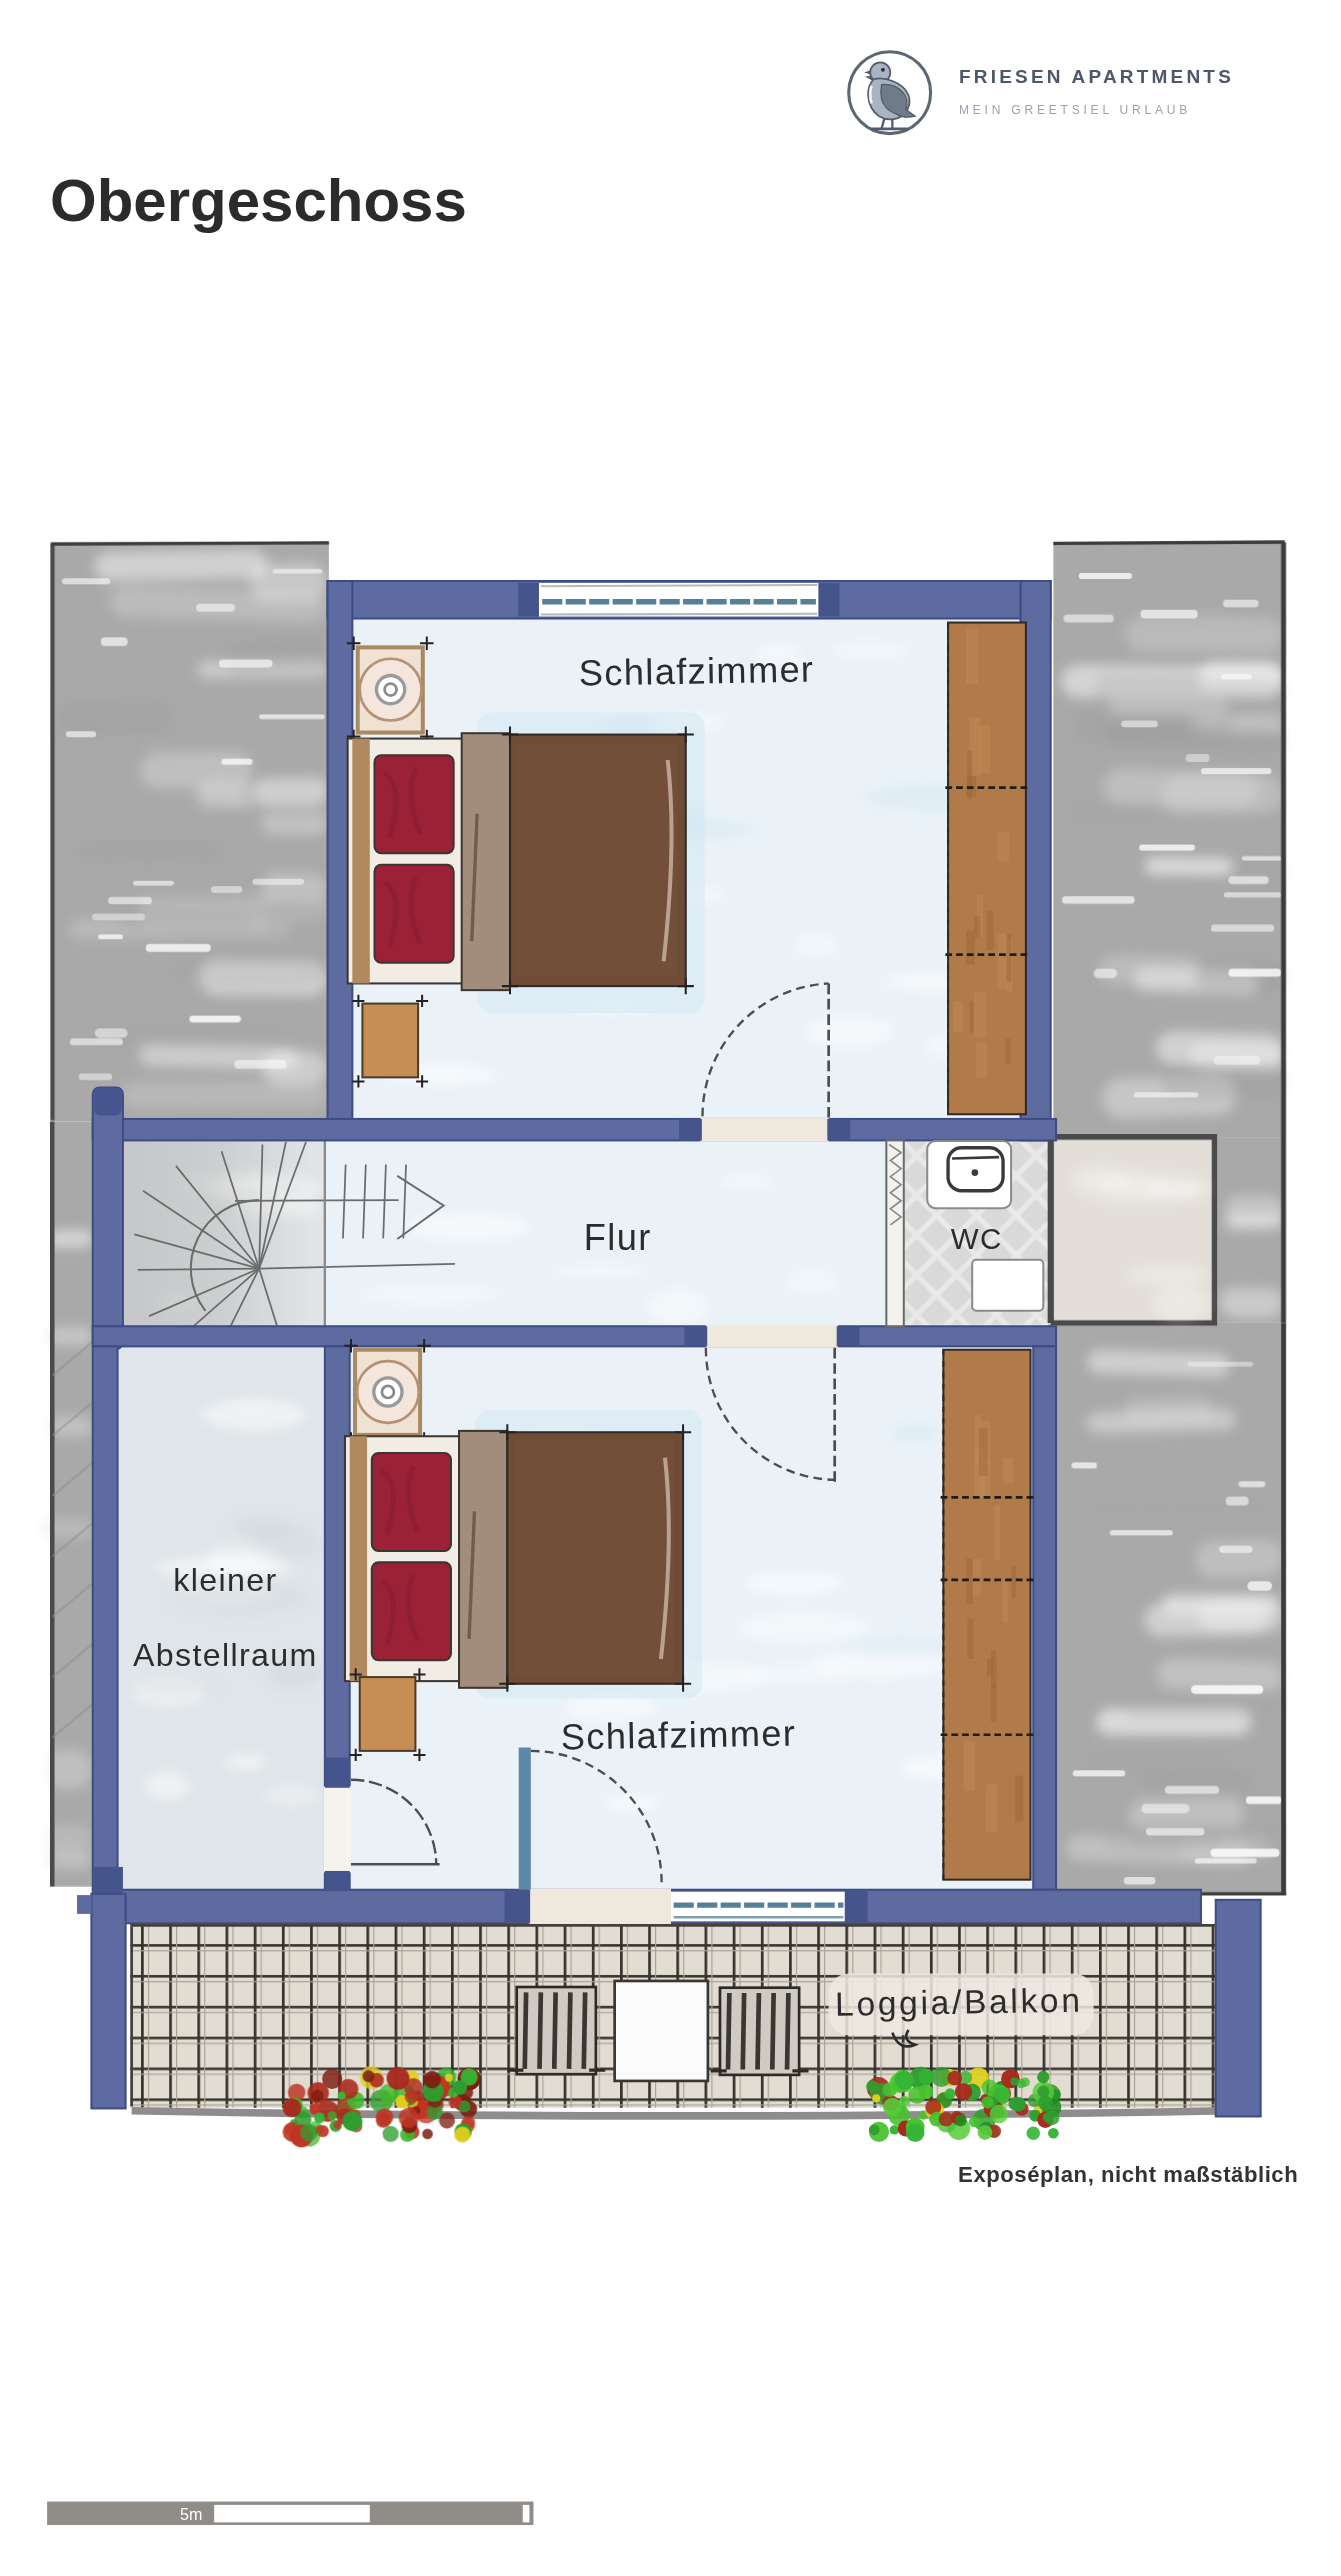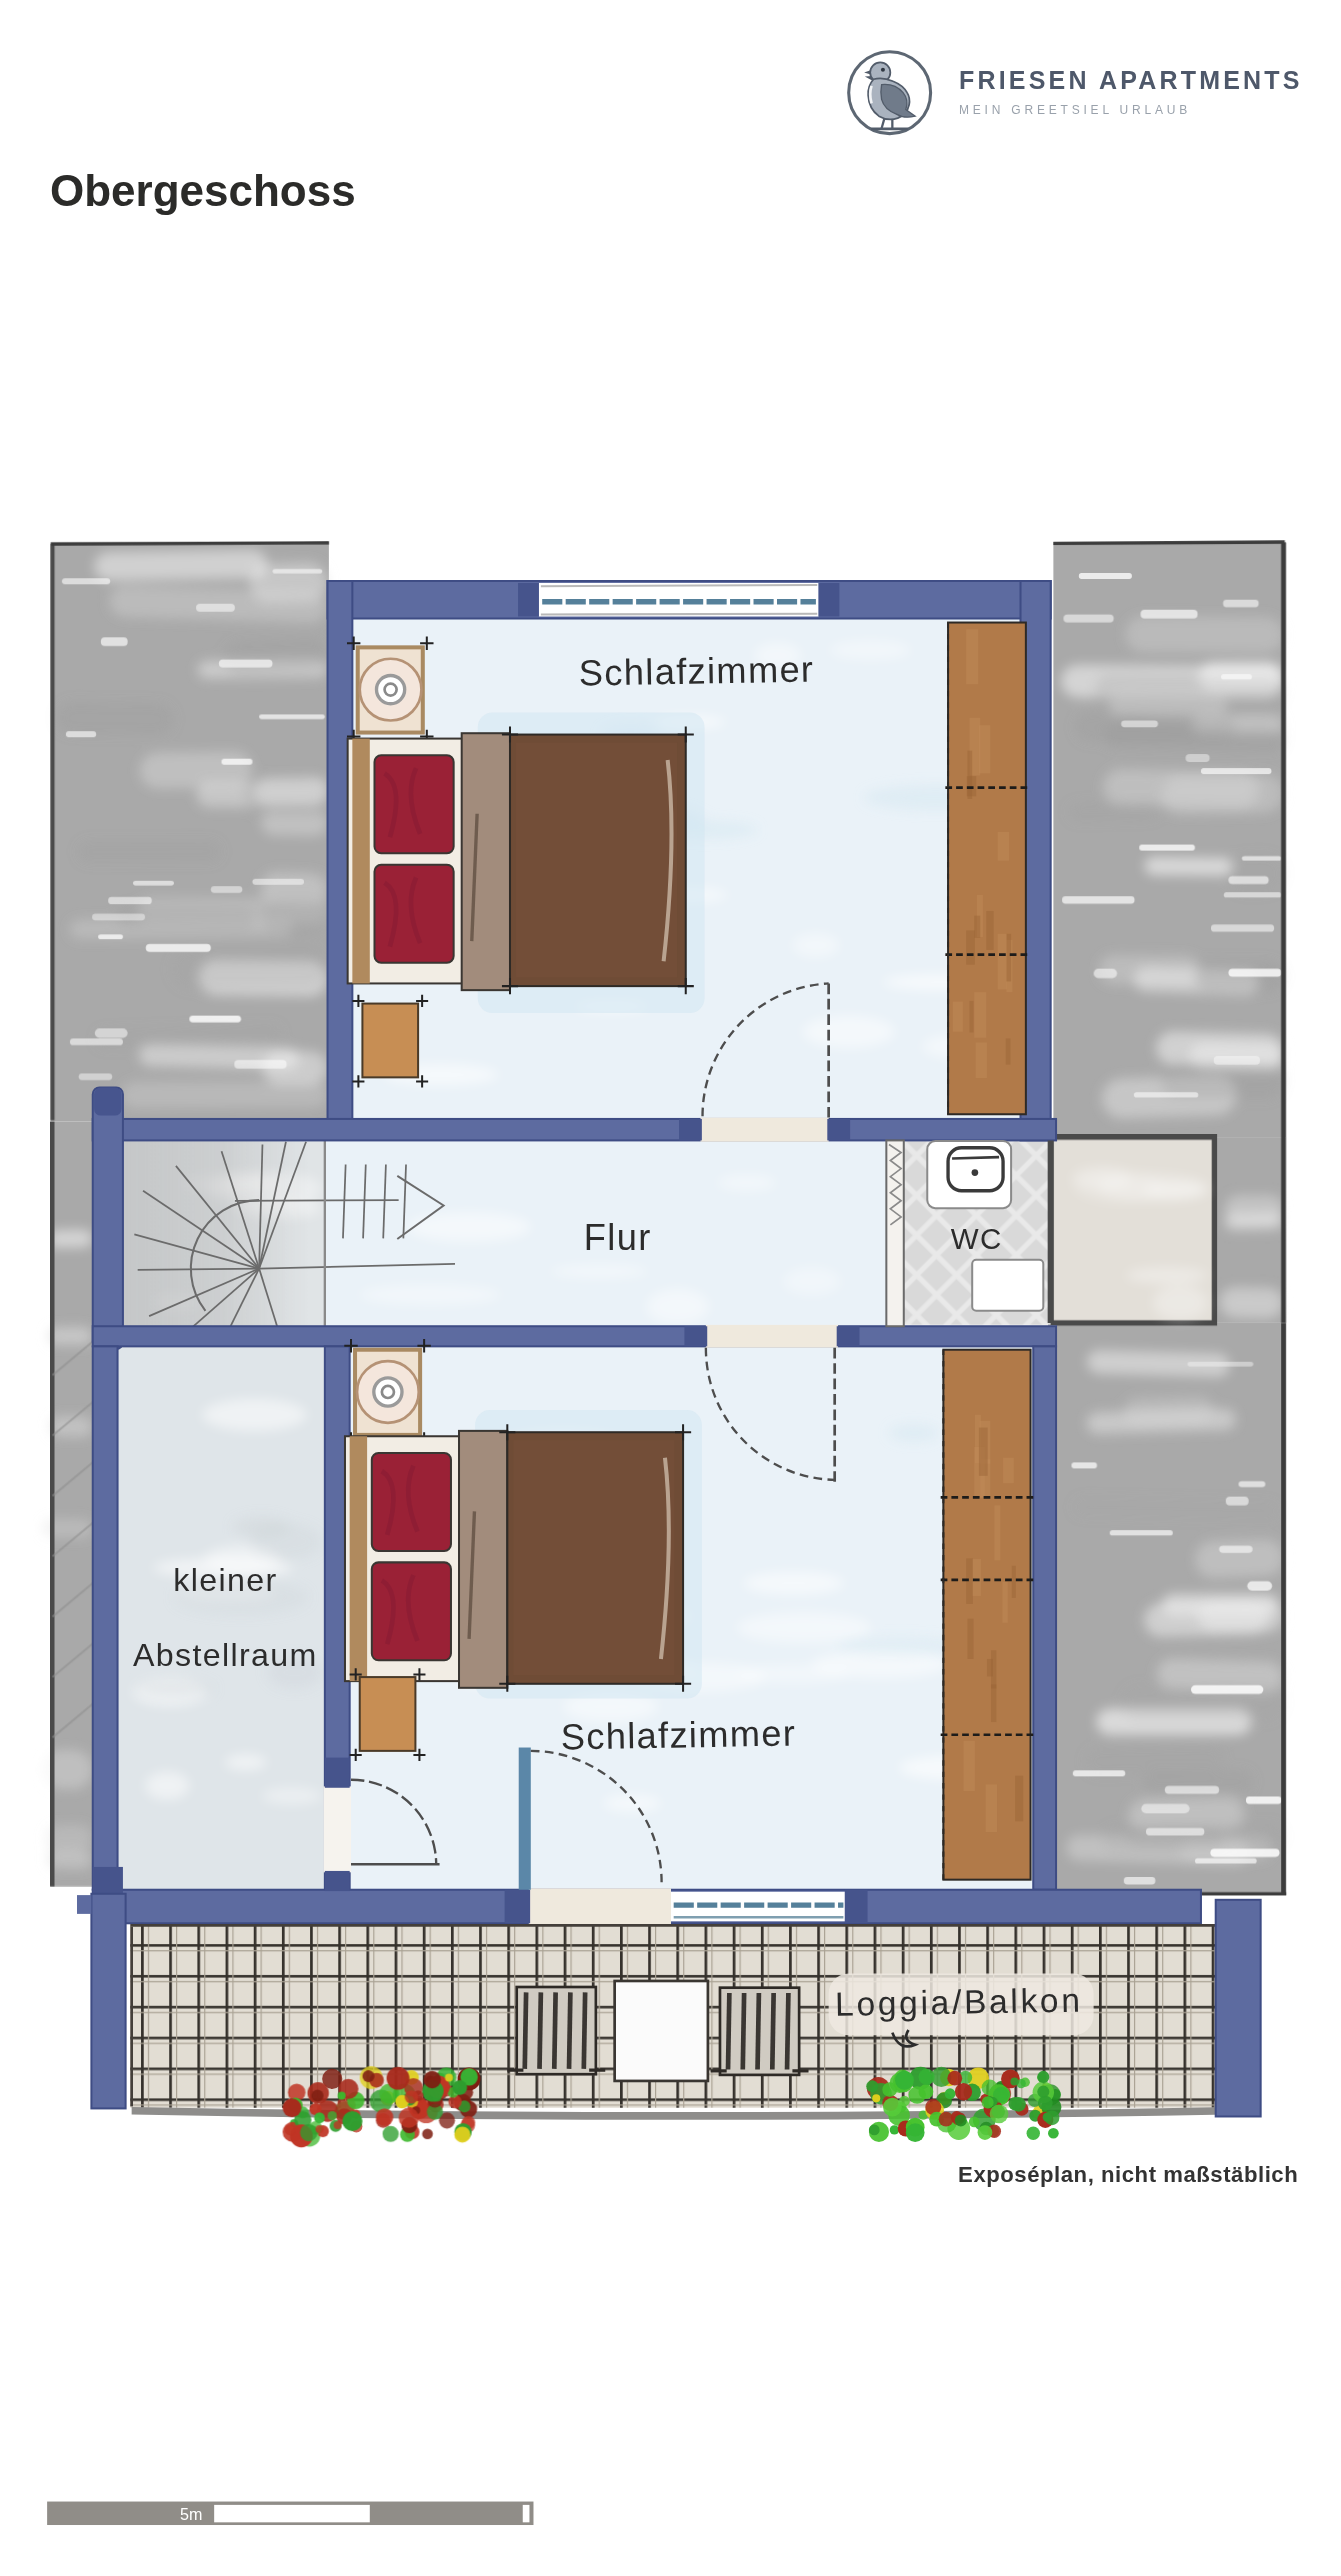--- a/index.html
+++ b/index.html
@@ -796,35 +796,35 @@
         <rect x="70" y="3729" width="725" height="35" fill="#908d88"></rect>
         <rect x="319" y="3734" width="232" height="26" fill="#ffffff"></rect>
         <text x="268" y="3757" font-size="24" fill="#ffffff" font-family="Liberation Sans, sans-serif">5m</text>
         <rect x="779" y="3734" width="10" height="26" fill="#ffffff"></rect>
       </g>
 
 <text x="1428" y="3252" font-size="33" font-weight="bold" letter-spacing="0.8" fill="#333333" font-family="Liberation Sans, sans-serif">Exposéplan, nicht maßstäblich</text>
 </svg>
 
 
-<div style="position:absolute;left:50px;top:166px;font-size:44px;font-weight:bold;color:#2b2b29;letter-spacing:0px;">Obergeschoss</div>
+<div style="position:absolute;left:50px;top:166px;font-size:60px;font-weight:bold;color:#2b2b29;letter-spacing:0px;">Obergeschoss</div>
 
 <div style="position:absolute;left:844px;top:47px;">
 <svg width="94" height="94" viewBox="0 0 140 140">
 <circle cx="68" cy="68" r="61" fill="none" stroke="#5d6773" stroke-width="4.6"></circle>
 <g>
 <path d="M30 38 L47 32 L46 43 Z M31 44 L47 43 L44 51 Z" fill="#525c6a"></path>
 <circle cx="54" cy="38" r="15" fill="#aab3bf" stroke="#525c6a" stroke-width="2.6"></circle>
 <path d="M44 48 Q35 58 36 72 Q37 92 52 103 Q66 111 80 106 Q94 100 97 86 Q99 76 94 68 Q88 57 73 51 Q57 44 44 48 Z" fill="#aab3bf" stroke="#525c6a" stroke-width="2.6"></path>
 <path d="M56 56 Q76 54 88 68 Q97 79 92 93 L106 103 Q89 107 78 100 Q60 93 56 78 Q54 66 56 56 Z" fill="#707b8a" stroke="#525c6a" stroke-width="2"></path>
 <path d="M41 58 Q37 70 41 84" fill="none" stroke="#ffffff" stroke-width="4" opacity="0.85"></path>
 <circle cx="58" cy="34" r="3" fill="#2f3742"></circle>
 <path d="M60 107 L56 121 M72 108 L72 121" stroke="#525c6a" stroke-width="3.4"></path>
 <path d="M42 122 L94 122" stroke="#525c6a" stroke-width="4" stroke-linecap="round"></path>
 </g>
 </svg>
 </div>
 
-<div style="position:absolute;left:959px;top:66px;font-size:25px;font-weight:bold;color:#4e586a;letter-spacing:3.2px;">FRIESEN APARTMENTS</div>
+<div style="position:absolute;left:959px;top:66px;font-size:19px;font-weight:bold;color:#4e586a;letter-spacing:3.2px;">FRIESEN APARTMENTS</div>
 
 <div style="position:absolute;left:959px;top:103px;font-size:12px;font-weight:normal;color:#99a1ab;letter-spacing:3.8px;">MEIN GREETSIEL URLAUB</div>
 
 </div>
 
 </body></html>

